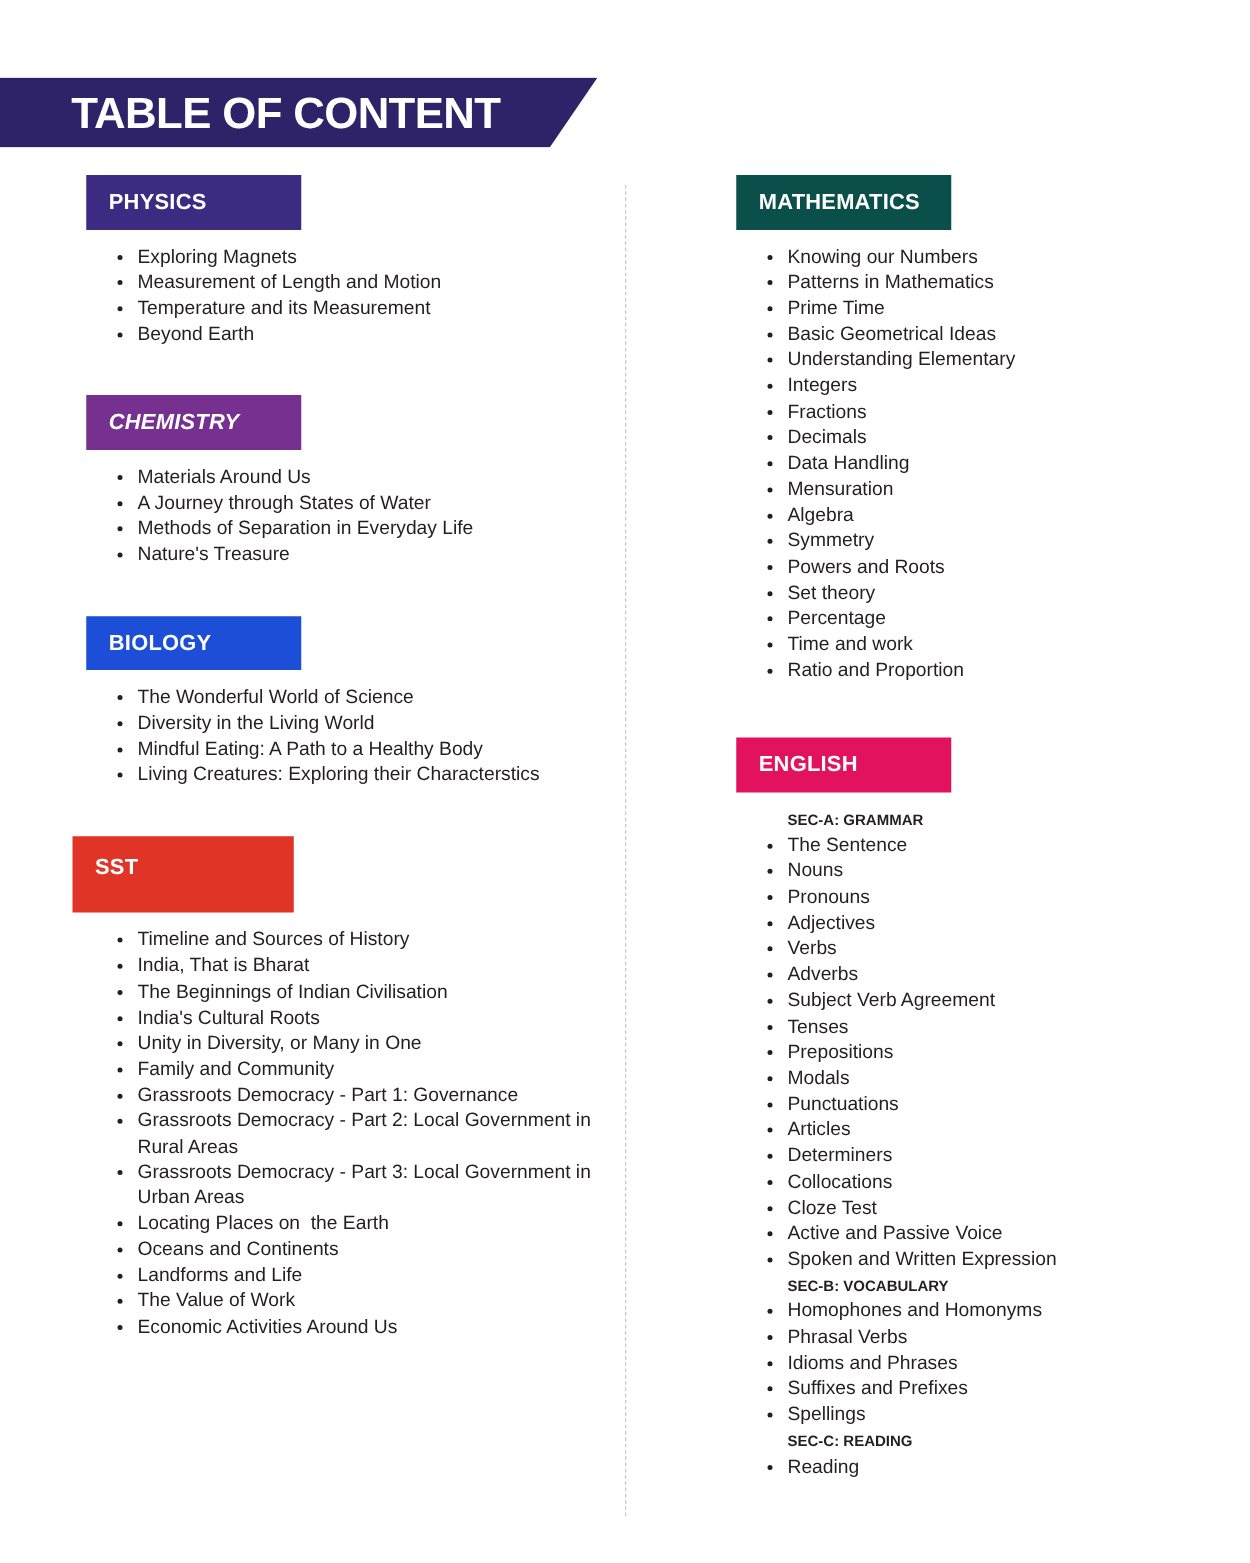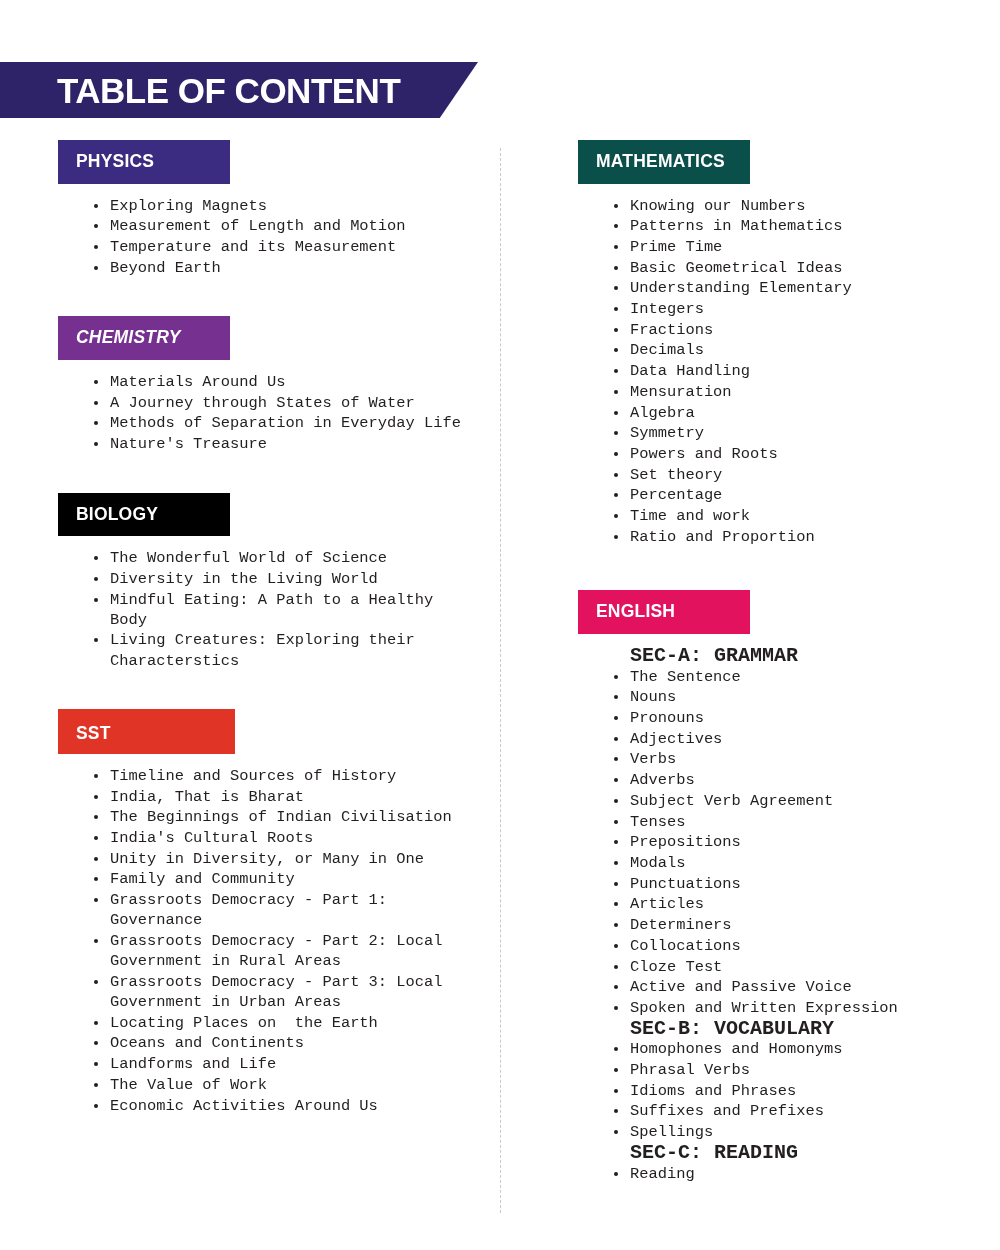--- a/index.html
+++ b/index.html
@@ -71,29 +71,28 @@
   .sec-head {
     display: inline-block;
     color: #ffffff;
     font-size: 17.5px;
     font-weight: bold;
     letter-spacing: 0.2px;
     padding: 13px 0 13px 18px;
     box-sizing: border-box;
     line-height: 1;
   }
-  .w-std  { width: 172px; }
-  .w-wide { width: 177px; padding-top: 16px; padding-bottom: 11px; }
+  .w-std  { width: 172px; margin-left: 11px; }
+  .w-wide { width: 177px; padding-top: 16px; padding-bottom: 28px; }
 
   
   ul.topics {
     margin: 12px 0 0 0;
     padding: 0 0 0 36px;
     list-style: none;
-    font-family: Liberation Mono, monospace;
   }
   ul.topics li {
     position: relative;
     font-size: 15.4px;
     line-height: 20.2px;
     padding: 0 0 0 16px;
     margin: 0 0 0.5px 0;
     color: #231f20;
     white-space: pre-wrap;
   }
@@ -102,21 +101,21 @@
     position: absolute;
     left: 0;
     top: 8px;
     width: 4px;
     height: 4px;
     border-radius: 50%;
     background: #231f20;
   }
   ul.topics li.subhead {
     font-weight: bold;
-    font-size: 20px;
+    font-size: 12px;
     padding-left: 16px;
   }
 </style>
 </head>
 <body>
 
 <div class="banner-wrap">
   <div class="banner">
     <div class="banner-title">TABLE OF CONTENT</div>
   </div>
@@ -131,21 +130,21 @@
           <li class="bulleted">Measurement of Length and Motion</li>
           <li class="bulleted">Temperature and its Measurement</li>
           <li class="bulleted">Beyond Earth</li>
         </ul><div style="height: 38px;"></div></div>
       <div class="section"><div class="sec-head w-std" style="background: rgb(118, 48, 143); font-style: italic;">CHEMISTRY</div><ul class="topics">
           <li class="bulleted">Materials Around Us</li>
           <li class="bulleted">A Journey through States of Water</li>
           <li class="bulleted">Methods of Separation in Everyday Life</li>
           <li class="bulleted">Nature's Treasure</li>
         </ul><div style="height: 38px;"></div></div>
-      <div class="section"><div class="sec-head w-std" style="background: #000000;">BIOLOGY</div><ul class="topics">
+      <div class="section"><div class="sec-head w-std" style="background: #1d4ed8;">BIOLOGY</div><ul class="topics">
           <li class="bulleted">The Wonderful World of Science</li>
           <li class="bulleted">Diversity in the Living World</li>
           <li class="bulleted">Mindful Eating: A Path to a Healthy Body</li>
           <li class="bulleted">Living Creatures: Exploring their Characterstics</li>
         </ul><div style="height: 38px;"></div></div>
       <div class="section"><div class="sec-head w-wide" style="background: rgb(224, 52, 39);">SST</div><ul class="topics">
           <li class="bulleted">Timeline and Sources of History</li>
           <li class="bulleted">India, That is Bharat</li>
           <li class="bulleted">The Beginnings of Indian Civilisation</li>
           <li class="bulleted">India's Cultural Roots</li>

